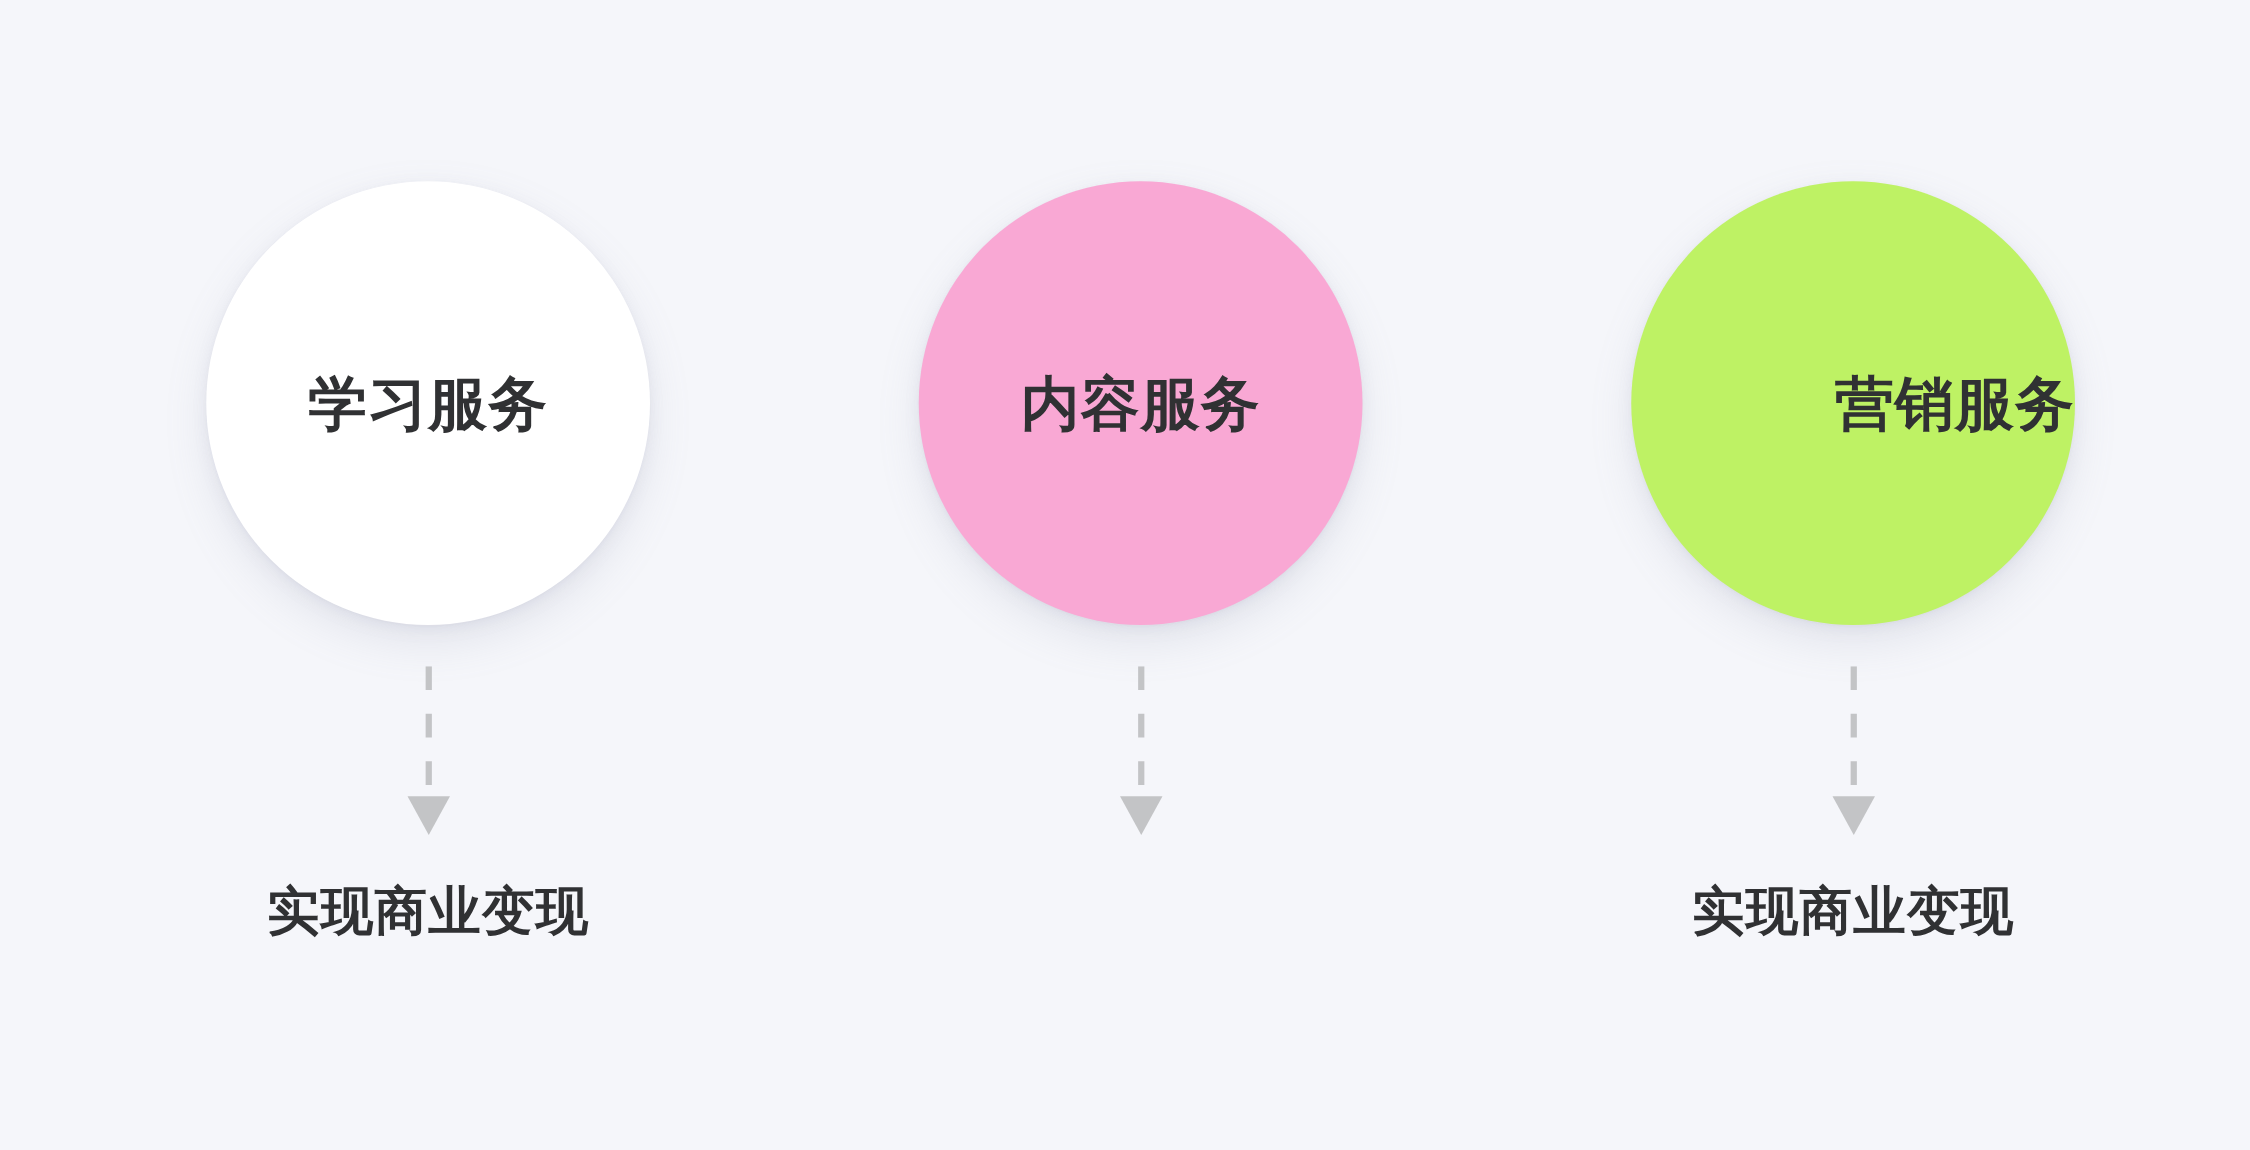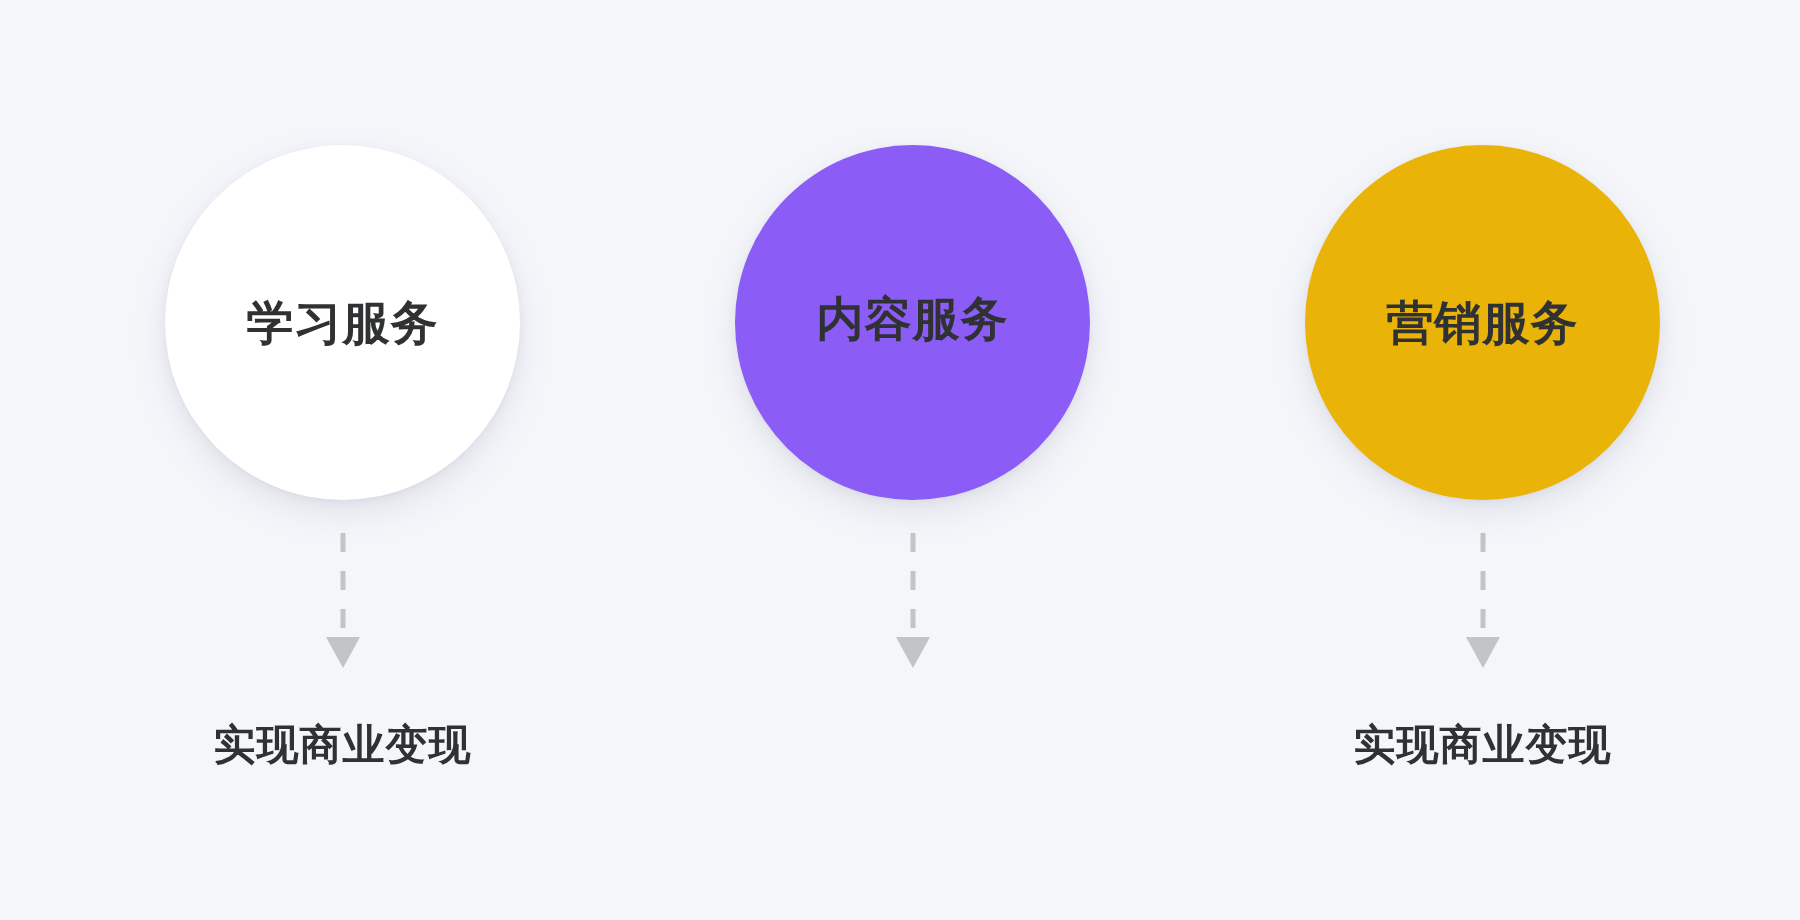--- a/index.html
+++ b/index.html
@@ -73,21 +73,21 @@
   
   .connector {
     margin-top: 33px;
     width: 40px;
     height: 135px;
     display: block;
   }
 
   
   .outcome-label {
-    margin-top: 56px;
+    margin-top: 40px;
     font-size: 42px;
     font-weight: bold;
     color: #303133;
     letter-spacing: 1px;
     line-height: 1;
     white-space: nowrap;
     text-align: center;
   }
 </style>
 </head>
@@ -101,31 +101,31 @@
         <span class="node-title" style="color: rgb(48, 49, 51);">学习服务</span>
       </div>
       <svg class="connector" viewBox="0 0 40 135">
         <line x1="20" y1="0" x2="20" y2="104" stroke="#C3C4C6" stroke-width="5" stroke-dasharray="19 19" stroke-linecap="butt"></line>
         <polygon points="3,104 37,104 20,135" fill="#C3C4C6"></polygon>
       </svg>
       <div class="outcome-label" style="color: rgb(48, 49, 51);">实现商业变现</div>
     </div>
 
     <div class="flow-column">
-      <div class="node-circle" style="background: #8b5cf6; font-family: Liberation Mono, monospace;">
+      <div class="node-circle" style="background: #f9a8d4;">
         <span class="node-title" style="color: rgb(48, 49, 51);">内容服务</span>
       </div>
       <svg class="connector" viewBox="0 0 40 135">
         <line x1="20" y1="0" x2="20" y2="104" stroke="#C3C4C6" stroke-width="5" stroke-dasharray="19 19" stroke-linecap="butt"></line>
         <polygon points="3,104 37,104 20,135" fill="#C3C4C6"></polygon>
       </svg>
     </div>
 
     <div class="flow-column">
-      <div class="node-circle" style="background: #eab308;">
+      <div class="node-circle" style="background: #bef264; justify-content: flex-end;">
         <span class="node-title" style="color: rgb(48, 49, 51);">营销服务</span>
       </div>
       <svg class="connector" viewBox="0 0 40 135">
         <line x1="20" y1="0" x2="20" y2="104" stroke="#C3C4C6" stroke-width="5" stroke-dasharray="19 19" stroke-linecap="butt"></line>
         <polygon points="3,104 37,104 20,135" fill="#C3C4C6"></polygon>
       </svg>
       <div class="outcome-label" style="color: rgb(48, 49, 51);">实现商业变现</div>
     </div>
 
   </div>

